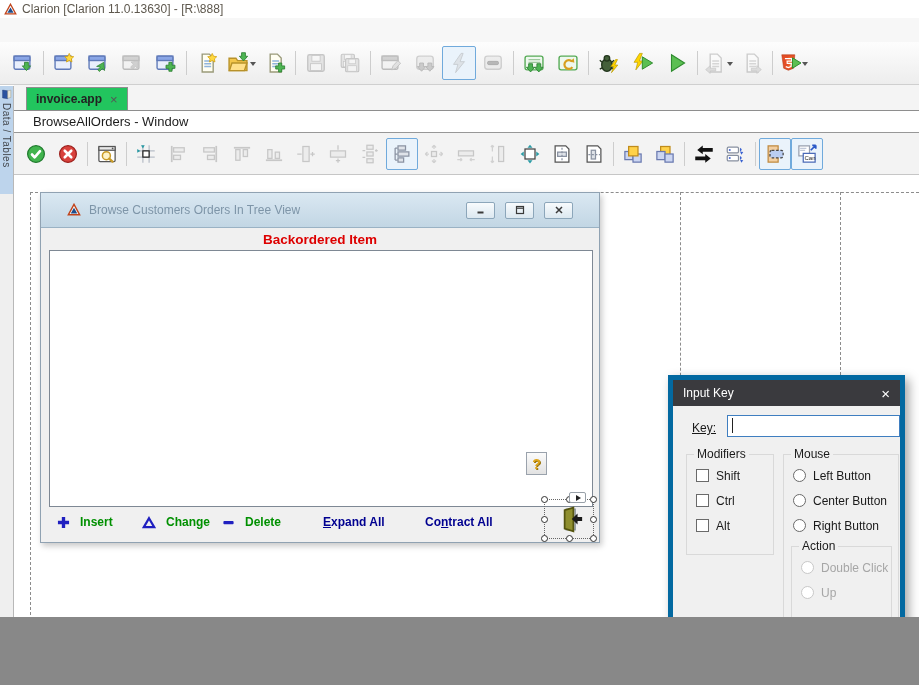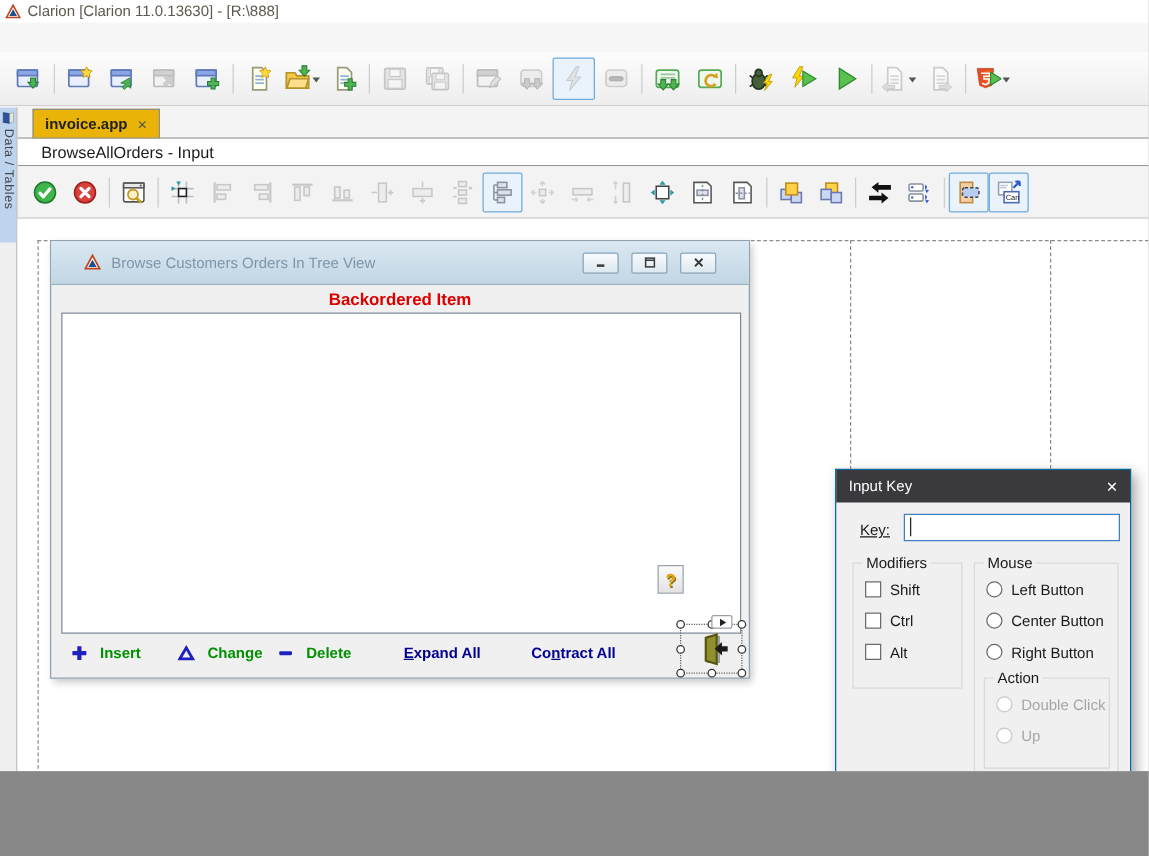--- a/index.html
+++ b/index.html
@@ -16,21 +16,21 @@
   .tbtn { width:34px; height:34px; display:flex; align-items:center; justify-content:center; border:1px solid transparent; border-radius:2px; flex:none; }
   .tbtn svg { width:22px; height:22px; display:block; }
   .designtoolbar .tbtn { width:32px; height:32px; }
   .designtoolbar .tbtn svg { width:20px; height:20px; }
   .tbtn.disabled svg { filter:grayscale(1) opacity(.45); }
   .tbtn.highlighted { border-color:#70aadc; background:#eaf3fb; }
   .sep { width:1px; height:24px; background:#cdcdcd; margin:0 3px; flex:none; }
   .caret { width:0; height:0; border:3.5px solid transparent; border-top:4px solid #555; margin-left:1px; margin-top:5px; }
 
   .tabstrip { position:absolute; left:14px; top:85px; width:905px; height:26px; background:#f4f4f4; border-bottom:1px solid #8e8e8e; }
-  .tab { position:absolute; left:12px; top:2px; height:24px; display:flex; align-items:center; gap:8px; padding:0 9px; background:#eab308; border:1px solid #8e8e8e; font-weight:bold; font-size:12px; color:#222; }
+  .tab { position:absolute; left:12px; top:2px; height:24px; display:flex; align-items:center; gap:8px; padding:0 9px; background:#22c55e; border:1px solid #8e8e8e; font-weight:bold; font-size:12px; color:#222; }
   .tab-close { color:#555; font-weight:normal; font-size:13px; }
   .docheader { position:absolute; left:14px; top:111px; width:905px; height:22px; background:#fff; border-bottom:1px solid #979797; font-size:13px; line-height:21px; padding-left:19px; color:#1c1c1c; }
 
   .sidebar { position:absolute; left:0; top:86px; width:14px; height:599px; background:#efefef; border-right:1px solid #b8b8b8; }
   .sidebar-tab { position:absolute; left:0; top:0; width:13px; height:108px; background:#bdd4ec; display:flex; flex-direction:column; align-items:center; padding-top:2px; }
   .sidebar-label { writing-mode:vertical-rl; font-size:10px; color:#44484e; margin-top:3px; letter-spacing:.5px; white-space:nowrap; }
 
   .canvas { position:absolute; left:14px; top:175px; width:905px; height:510px; background:#fff; overflow:hidden; }
   .vg { position:absolute; width:0; border-left:1px dashed #8c8c8c; z-index:1; }
   .hg { position:absolute; height:0; border-top:1px dashed #8c8c8c; z-index:1; }
@@ -48,21 +48,21 @@
   .lbl-green { color:#009000; }
   .lbl-navy { color:#000090; }
   .ul { text-decoration:underline; }
 
   .sel-box { position:absolute; left:503px; top:271px; width:50px; height:40px; border:1px dotted #666; z-index:6; }
   .handle { position:absolute; width:7px; height:7px; background:#fff; border:1px solid #333; border-radius:50%; }
   .door-art { position:absolute; left:10px; top:5px; }
   .smart-tag { position:absolute; top:-8px; right:7px; width:17px; height:11px; background:#fff; border:1px solid #98a0a8; border-radius:2px; display:flex; align-items:center; justify-content:center; }
   .smart-tri { width:0; height:0; border:3.5px solid transparent; border-left:5px solid #222; margin-left:4px; }
 
-  .dialog { position:absolute; left:668px; top:375px; width:237px; height:293px; background:#f0f0f0; border:1px solid #0369a1; box-shadow:4px 4px 10px rgba(0,0,0,.35); z-index:50; font-size:12px; }
+  .dialog { position:absolute; left:668px; top:375px; width:237px; height:293px; background:#f0f0f0; border:5px solid #0369a1; box-shadow:4px 4px 10px rgba(0,0,0,.35); z-index:50; font-size:12px; }
   .dlg-title { height:26px; background:#3a3a3e; color:#fff; display:flex; align-items:center; justify-content:space-between; padding:0 10px; font-size:12px; }
   .dlg-close { font-size:15px; line-height:15px; color:#fff; }
   .dlg-body { position:relative; height:265px; }
   .dlg-keylabel { position:absolute; left:19px; top:15px; color:#1a1a1a;text-decoration:underline; }
   .dlg-input { position:absolute; left:54px; top:9px; width:173px; height:22px; background:#fff; border:1px solid #3f7ec0; font:12px "Liberation Sans",sans-serif; padding:0 4px; outline:none; }
   .caret-line { position:absolute; left:59px; top:12px; width:1px; height:15px; background:#222; }
   .group { position:absolute; border:1px solid #d9d9d9; }
   .legend { position:absolute; top:-8px; left:7px; background:#f0f0f0; padding:0 3px; color:#1a1a1a; }
   .grp-modifiers { left:13px; top:48px; width:88px; height:101px; }
   .grp-mouse { left:110px; top:48px; width:116px; height:173px; }
@@ -344,21 +344,21 @@
     </div>
 
   <div class="tabstrip">
     <div class="tab">
       <span>invoice.app</span>
       <span class="tab-close">×</span>
     </div>
   </div>
 
   <div class="docheader">
-    <span>BrowseAllOrders - Input</span>
+    <span>BrowseAllOrders - Window</span>
   </div>
 
   <div class="designtoolbar">
 
   <div class="tbtn">
         <span class="glyph">
           <svg viewBox="0 0 16 16">
             <circle cx="8" cy="8" r="6.7" fill="#41b44e" stroke="#1f7a2d"></circle>
             <path d="M4.8 8.4l2.1 2.3 4.3-5" fill="none" stroke="#fff" stroke-width="2.1" stroke-linecap="round" stroke-linejoin="round"></path>
           </svg>

